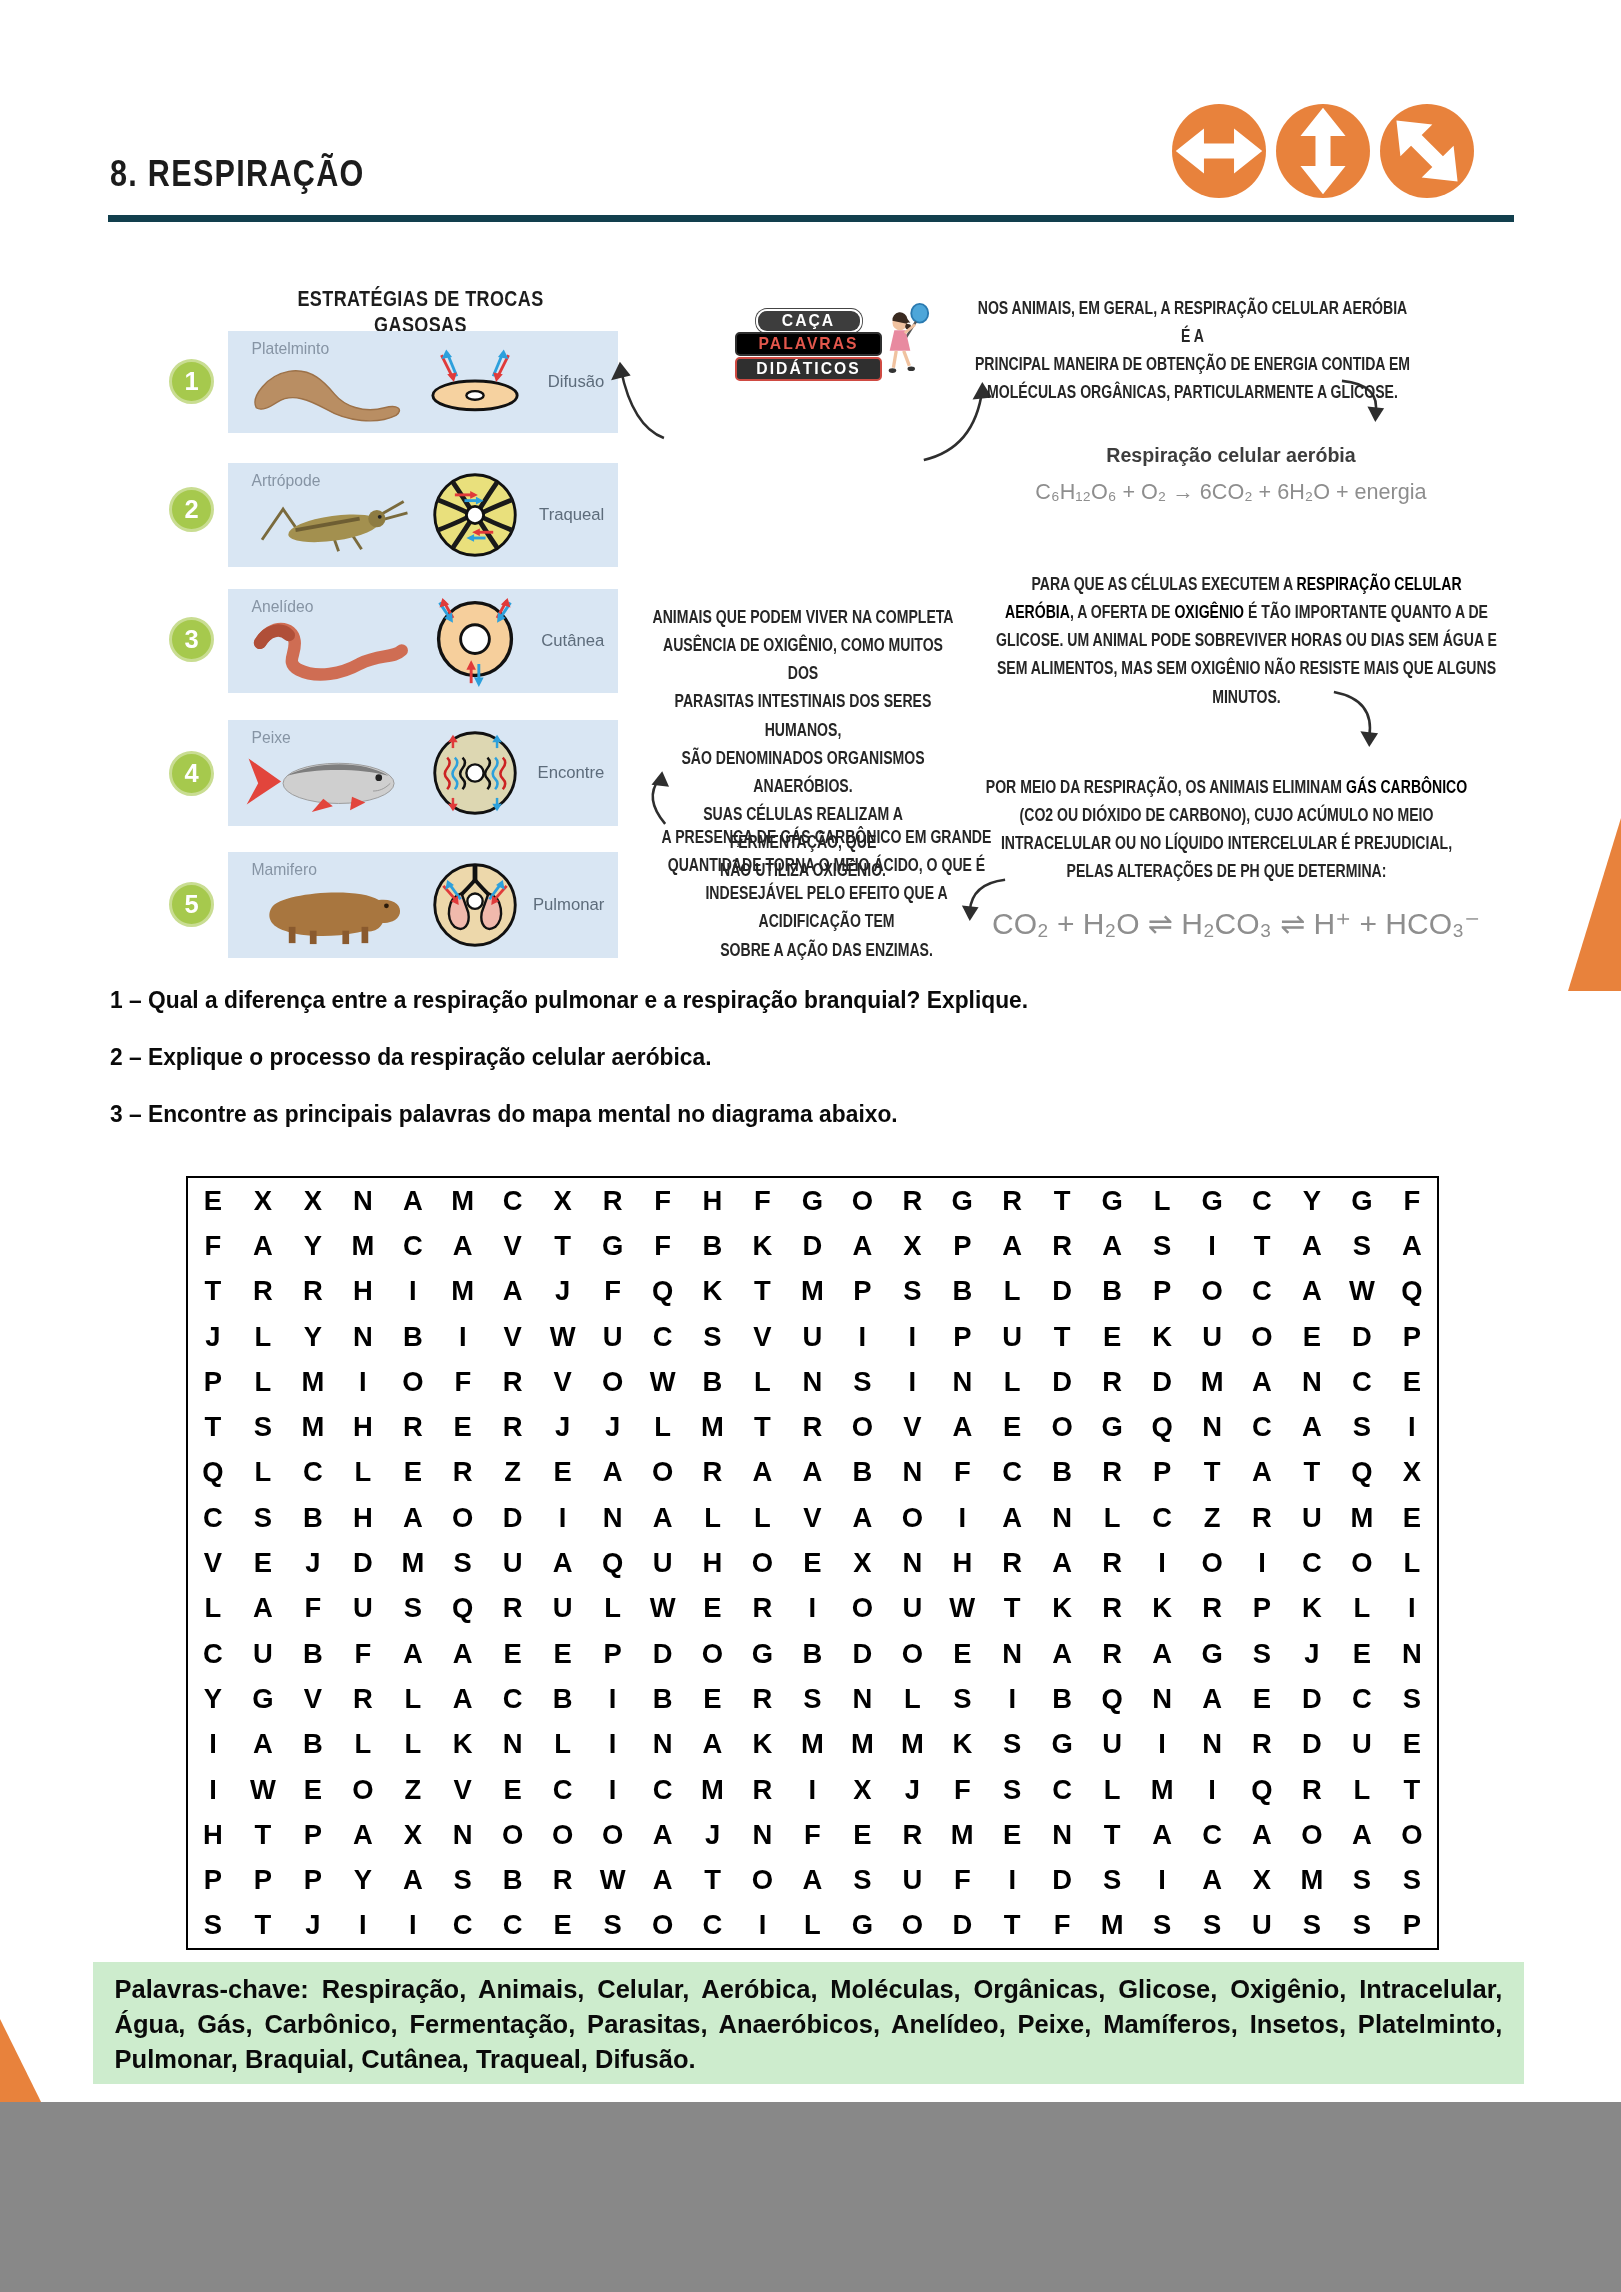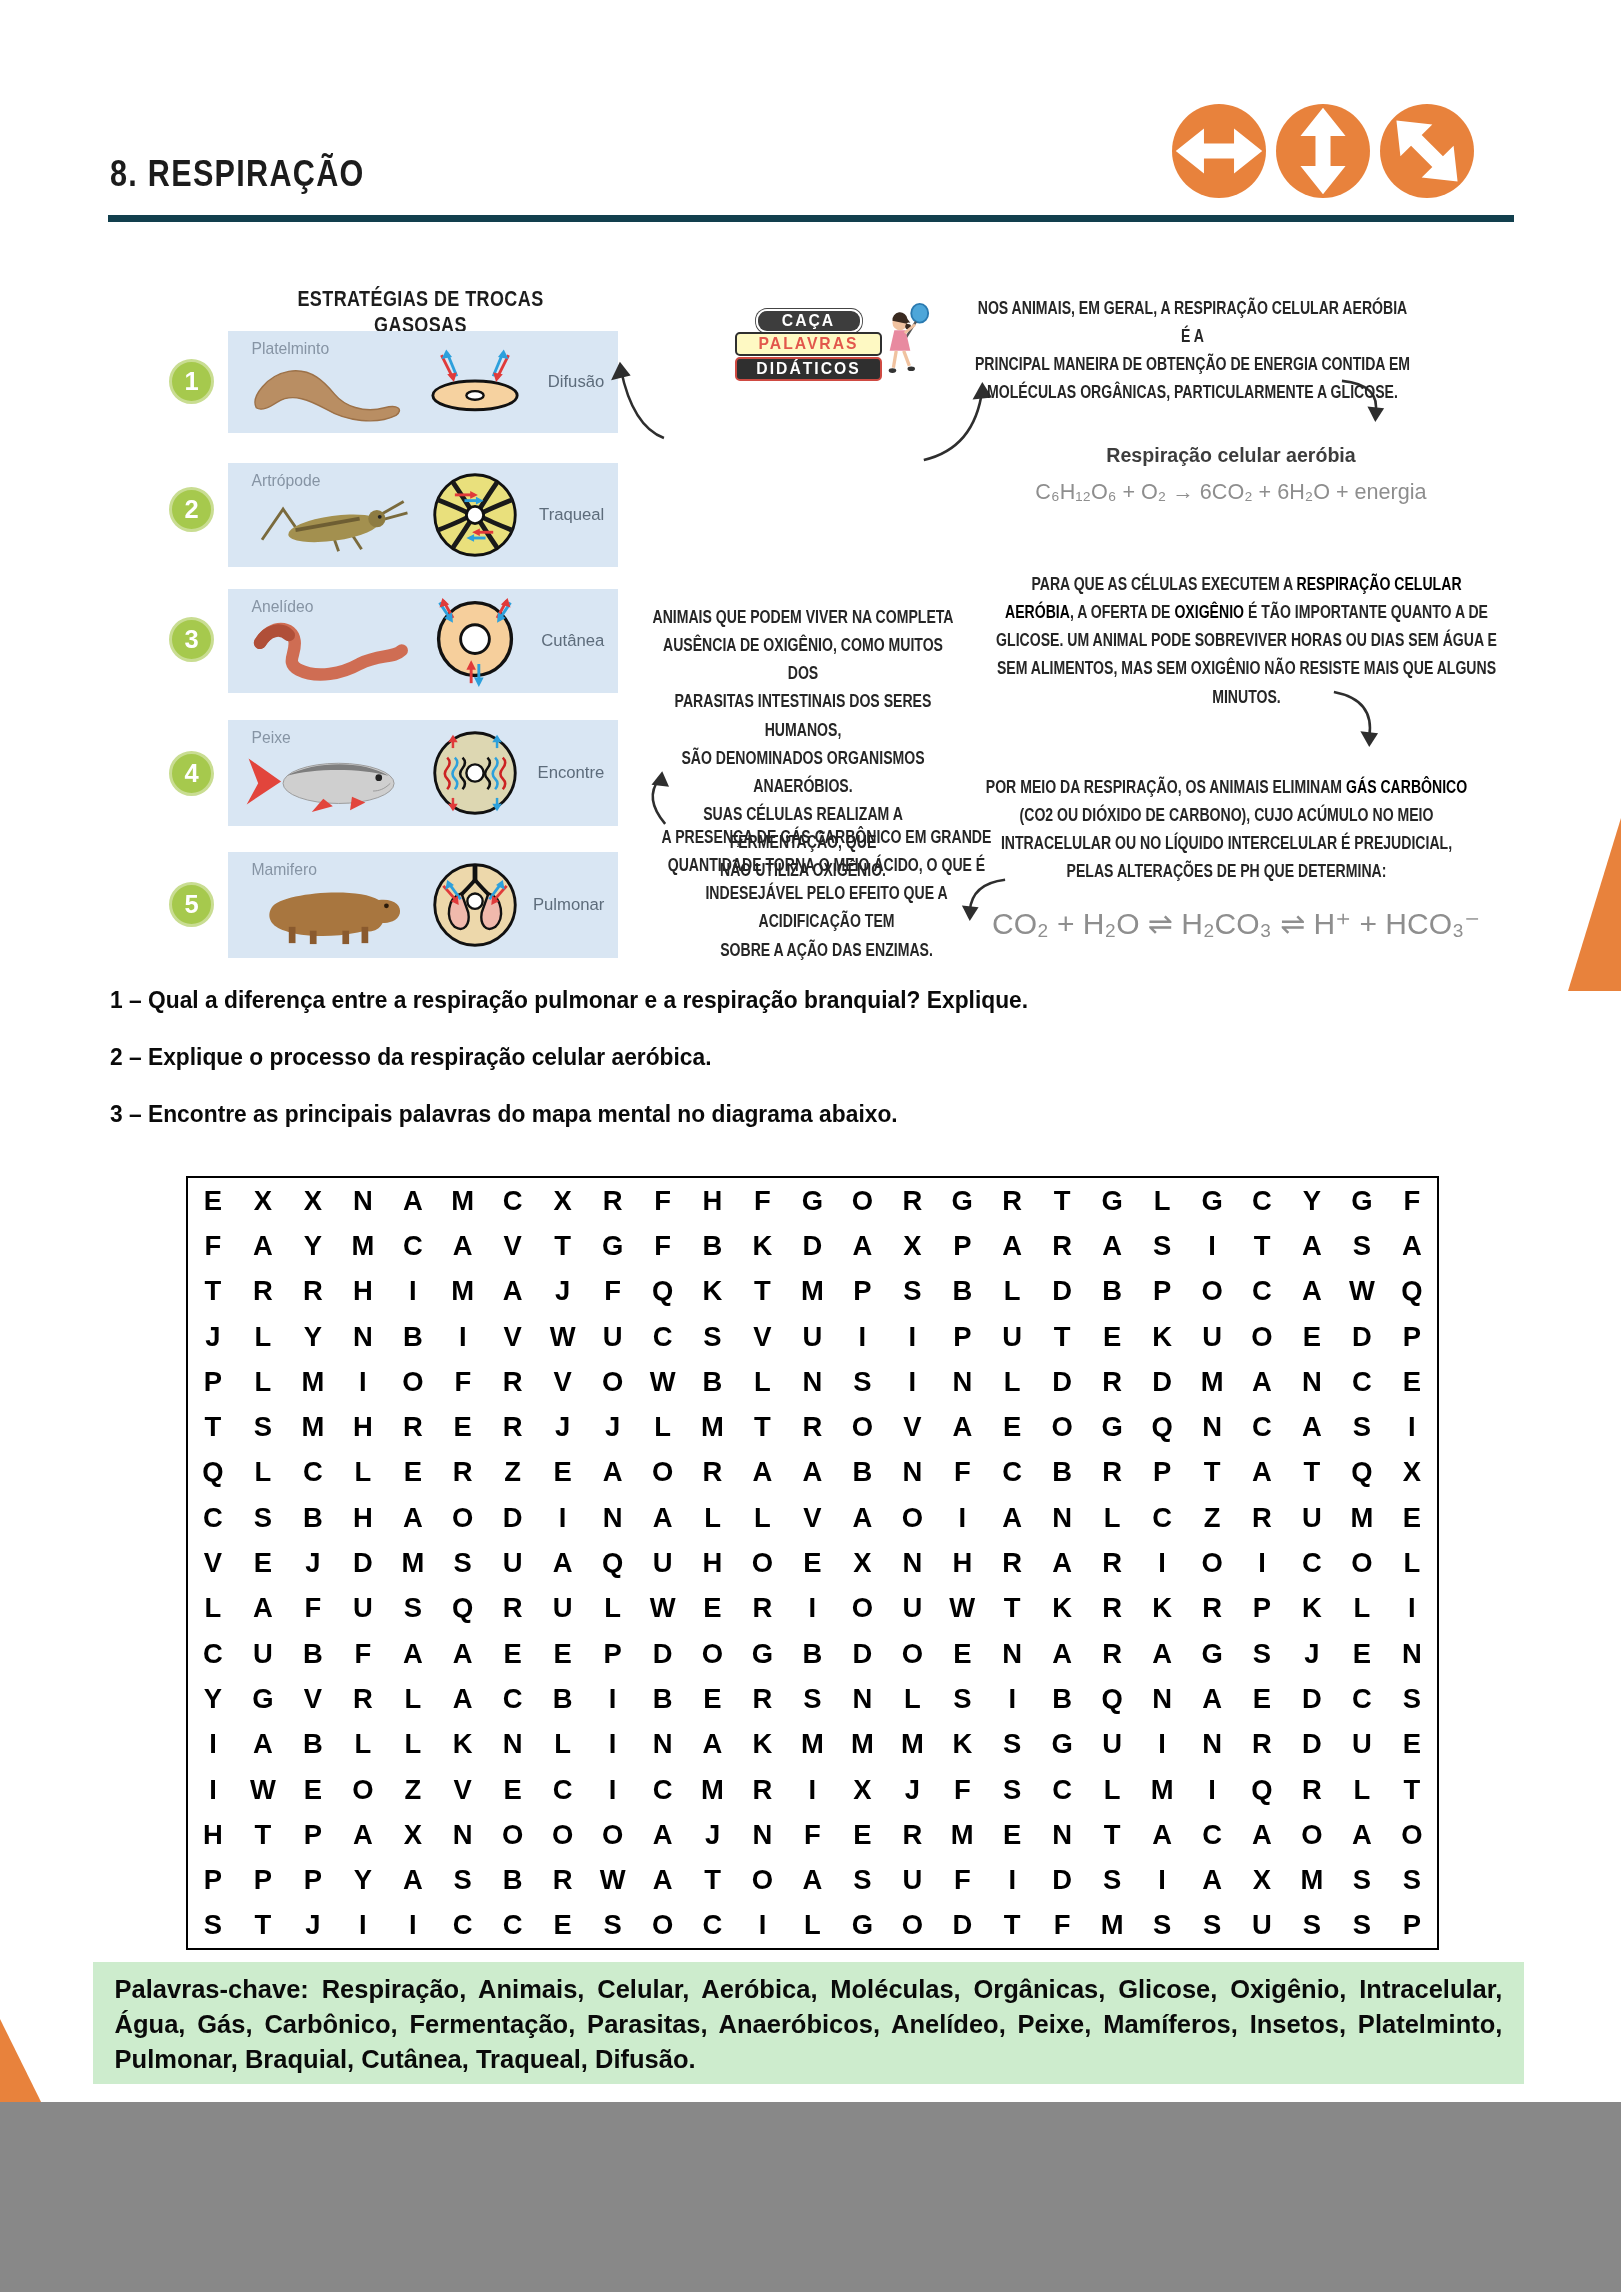--- a/index.html
+++ b/index.html
@@ -24,21 +24,21 @@
   .type-label{position:absolute;right:13.7px;top:50%;transform:translateY(-50%);font-size:16.7px;color:#5d6c7b;}
   .animal-art{position:absolute;left:13.7px;top:27.4px;width:174px;height:67px;}
   .animal-art svg,.diagram svg{width:100%;height:100%;display:block;}
   .diagram{position:absolute;left:194px;top:50%;transform:translateY(-50%);width:106px;height:92px;}
 
   
   .logo{left:735px;top:310px;width:196px;height:76px;}
   .logo-row{width:147px;margin:1px 0;text-align:center;font-weight:700;letter-spacing:2px;border-radius:4.9px;
             font-size:15.7px;padding:1px 2px;box-sizing:border-box;}
   .logo-caca{width:102px;margin-left:22.5px;background:#3d3d3d;color:#fff;box-shadow:0 0 0 2px #fff,0 0 0 2.9px #444;border-radius:9px;}
-  .logo-pal{background:#fef9c3;color:#e2574c;border:2px solid #2f2f2f;}
+  .logo-pal{background:#000000;color:#e2574c;border:2px solid #2f2f2f;}
   .logo-did{background:#2f2f2f;color:#fff;border:2px solid #cf4a42;}
   .logo-girl{position:absolute;left:149px;top:-7.8px;width:47px;height:82px;}
 
   
   .banner{left:632px;top:429px;width:345px;height:131px;}
   .banner svg.blob{position:absolute;left:0;top:0;width:100%;height:100%;}
   .banner-title{position:absolute;left:0;top:27.4px;width:100%;text-align:center;font-size:51px;font-weight:700;
                 letter-spacing:2.9px;color:#161616;transform:scaleX(.8);transform-origin:center top;white-space:nowrap;}
   .banner-handle{position:absolute;left:0;top:88px;width:100%;text-align:center;font-size:19.6px;font-weight:600;
                  letter-spacing:2px;color:#222;}

